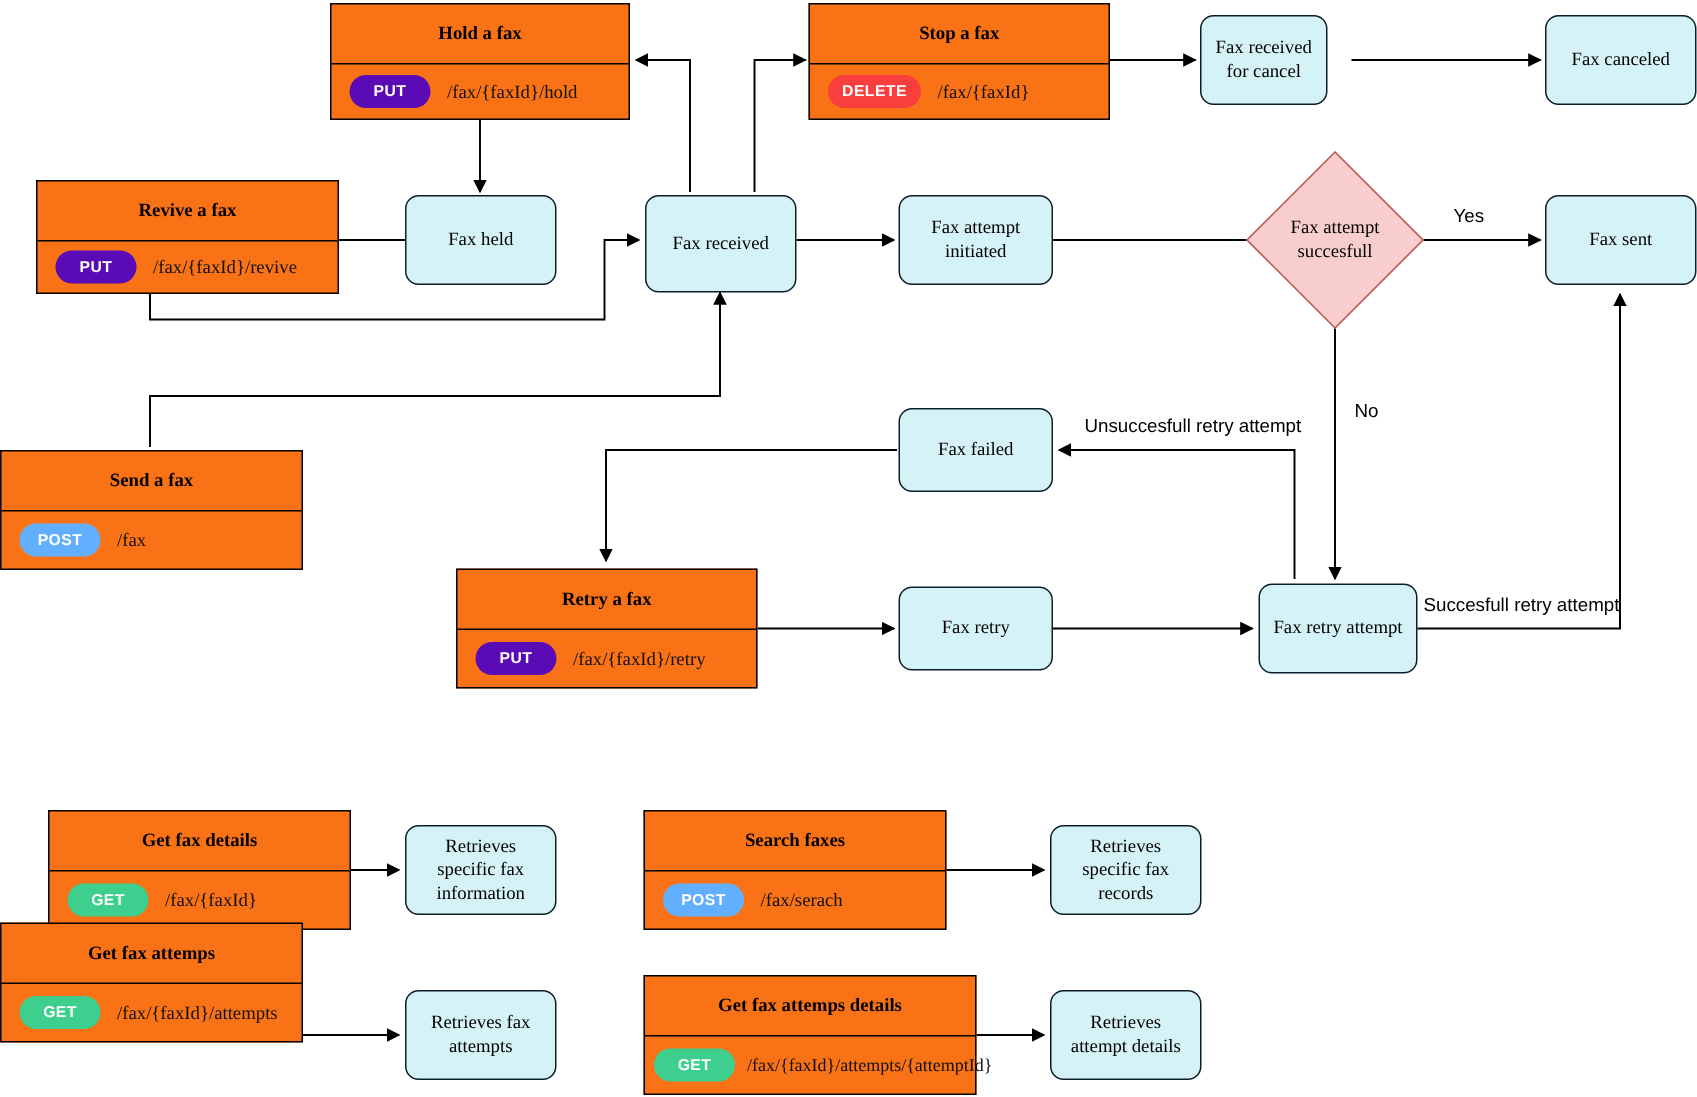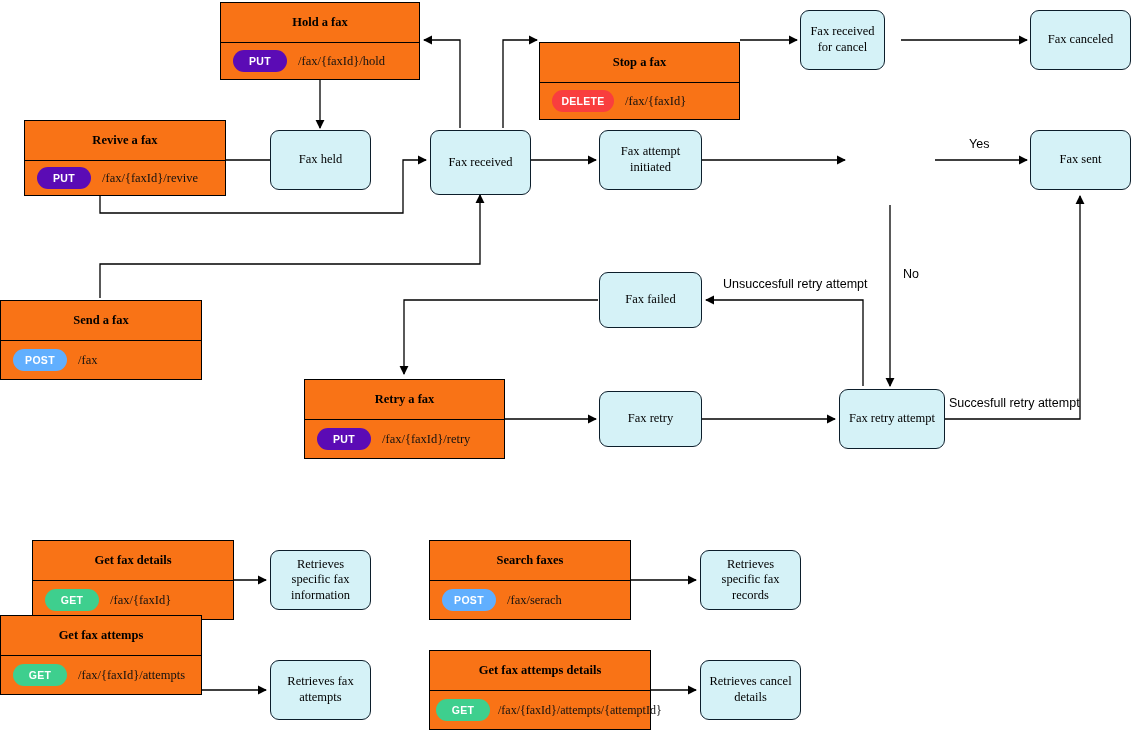--- a/index.html
+++ b/index.html
@@ -120,21 +120,21 @@
   </svg>
 
   <div class="api-card" style="left:220px;top:2px;width:200px;height:78px;">
     <div class="card-title">Hold a fax</div>
     <div class="card-body">
       <span class="verb put">PUT</span>
       <span class="path">/fax/{faxId}/hold</span>
     </div>
   </div>
 
-  <div class="api-card" style="left:539px;top:2px;width:201px;height:78px;margin-top:40px;">
+  <div class="api-card" style="left:539px;top:2px;width:201px;height:78px;">
     <div class="card-title">Stop a fax</div>
     <div class="card-body">
       <span class="verb delete">DELETE</span>
       <span class="path">/fax/{faxId}</span>
     </div>
   </div>
 
   <div class="api-card" style="left:0px;top:120px;width:202px;height:76px;margin-left:24px;">
     <div class="card-title">Revive a fax</div>
     <div class="card-body">
@@ -208,21 +208,25 @@
   <div class="state" style="left:599px;top:391px;width:103px;height:56px;">Fax retry</div>
 
   <div class="state" style="left:839px;top:389px;width:106px;height:60px;">Fax retry attempt</div>
 
   <div class="state" style="left:270px;top:550px;width:101px;height:60px;">Retrieves specific fax information</div>
 
   <div class="state" style="left:700px;top:550px;width:101px;height:60px;">Retrieves specific fax records</div>
 
   <div class="state" style="left:270px;top:660px;width:101px;height:60px;">Retrieves fax attempts</div>
 
-  <div class="state" style="left:700px;top:660px;width:101px;height:60px;">Retrieves cancel details</div>
-
+  <div class="state" style="left:700px;top:660px;width:101px;height:60px;">Retrieves attempt details</div>
+
+  <div class="diamond-wrap" style="left:848px;top:118px;width:84px;height:84px;">
+    <div class="dshape"></div>
+    <div class="dlabel" style="left:-14px;width:112px;">Fax attempt succesfull</div>
+  </div>
 
   <div class="edge-label" style="left:969px;top:137px;">Yes</div>
   <div class="edge-label" style="left:903px;top:267px;">No</div>
   <div class="edge-label" style="left:723px;top:277px;">Unsuccesfull retry attempt</div>
   <div class="edge-label" style="left:949px;top:396px;">Succesfull retry attempt</div>
 
 </div>
 
 </body></html>

